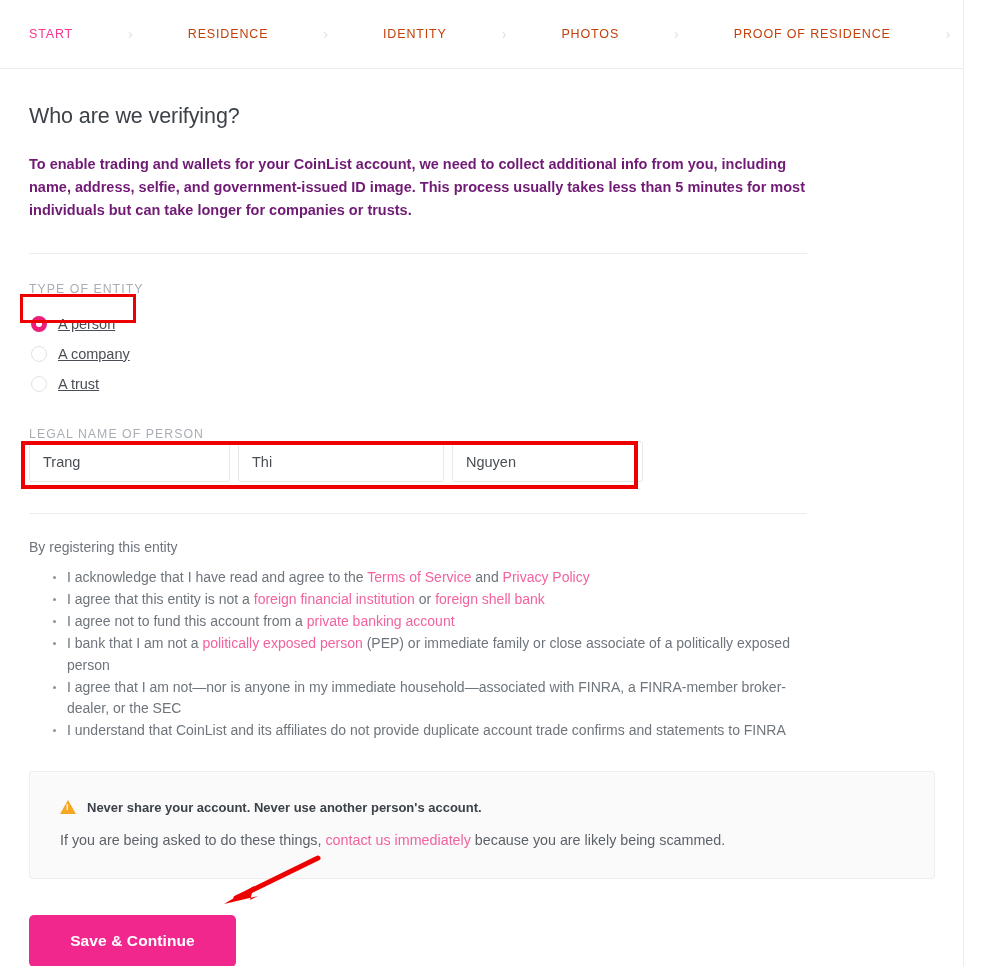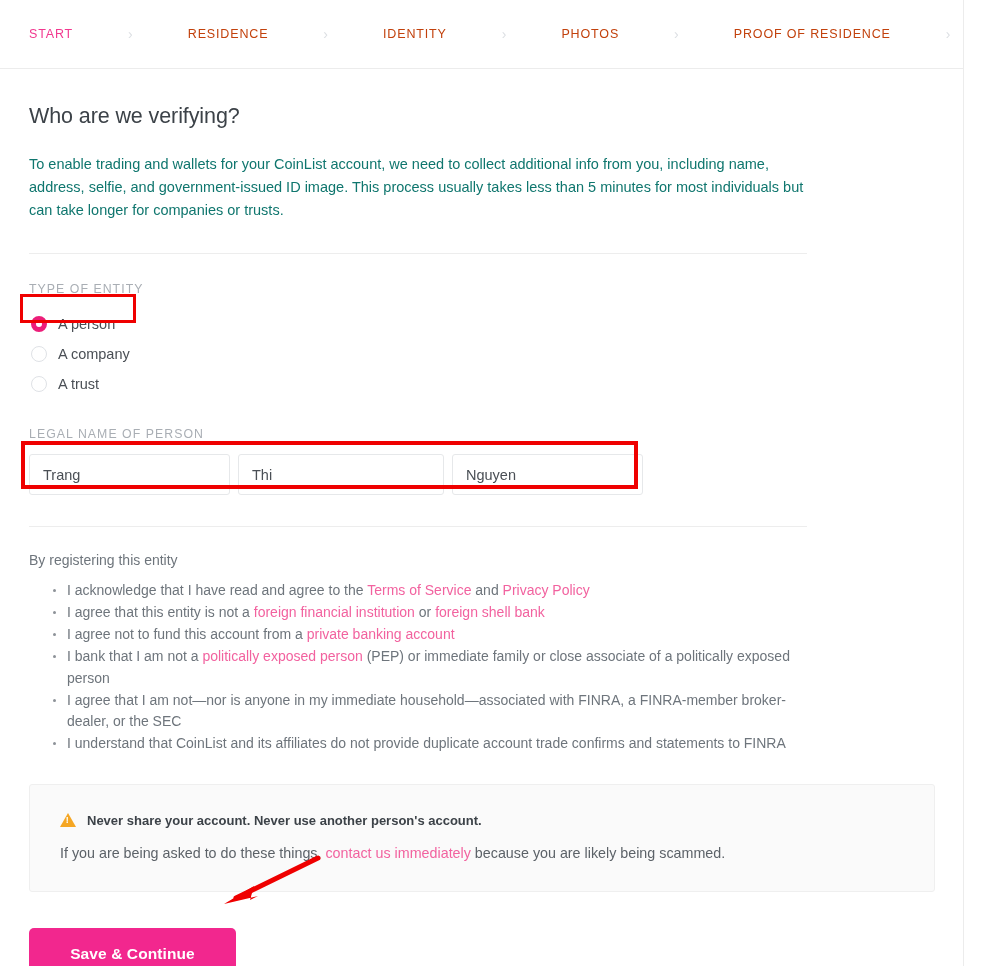--- a/index.html
+++ b/index.html
@@ -59,23 +59,24 @@
   h1.title {
     font-size: 21.5px;
     font-weight: 400;
     color: #3c4248;
     margin: 35px 0 0 0;
     letter-spacing: -0.1px;
   }
   p.intro {
     font-size: 14.5px;
     line-height: 23px;
-    color: #0f766e;
+    color: #701a75;
     margin: 24px 0 0 0;
     max-width: 925px;
+    font-weight: bold;
   }
 
   hr.rule {
     border: none;
     border-top: 1px solid #ededed;
     margin: 31px 0 0 0;
   }
 
   .field-label {
     font-size: 12.3px;
@@ -104,36 +105,36 @@
   }
   .radio-dot.checked {
     border: 5px solid #ec1e79;
     background: #fff;
     box-shadow: inset 0 0 0 2.5px #fff;
   }
   .radio-label {
     font-size: 14.5px;
     color: #4a4f55;
     margin-left: 11px;
+    text-decoration: underline;
   }
 
   
   .anno-person {
     position: absolute;
     left: 20px; top: 294px;
     width: 116px; height: 29px;
     border: 3px solid #ef0000;
     z-index: 5;
     pointer-events: none;
   }
 
   
   .name-row {
     display: flex;
-    margin-top: 13px;
     gap: 8px;
   }
   .name-input {
     height: 41px;
     border: 1px solid #e6e8ea;
     border-radius: 3px;
     background: #fff;
     font-size: 14.5px;
     color: #4a4f55;
     padding: 0 13px;

